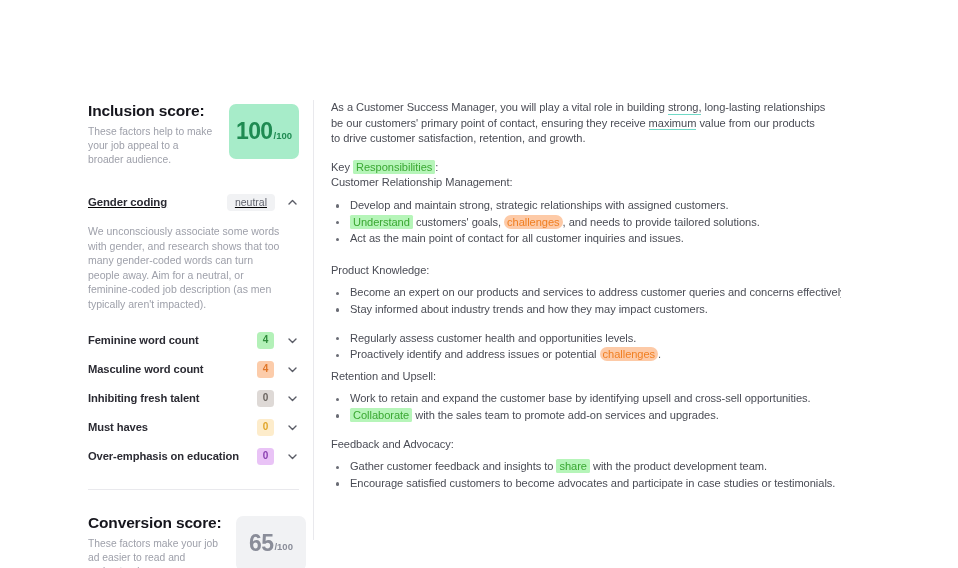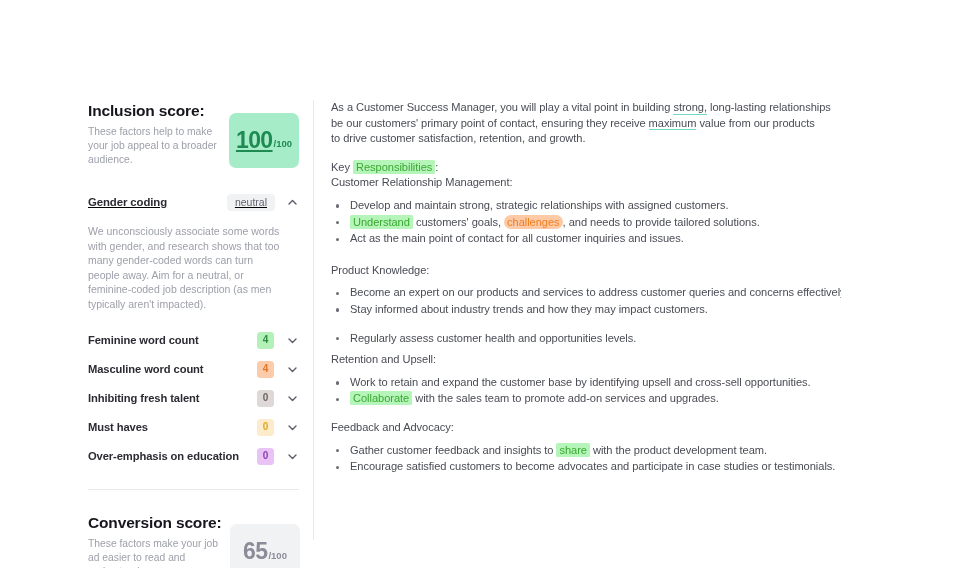--- a/index.html
+++ b/index.html
@@ -26,23 +26,23 @@
     left: 88px;
     top: 100px;
     width: 226px;
     height: 440px;
     border-right: 1px solid #e9e9ed;
     padding-right: 14px;
   }
 
   .score-block {
     display: flex;
-    align-items: flex-end;
+    align-items: flex-start;
     justify-content: space-between;
-    gap: 10px;
+    gap: 16px;
   }
   .score-texts { width: 132px; padding-top: 2px; }
   .score-title {
     font-size: 15.5px;
     font-weight: 700;
     color: #16161d;
     letter-spacing: -0.15px;
     margin: 0 0 5px 0;
     white-space: nowrap;
   }
@@ -63,21 +63,21 @@
     margin-top: 4px;
   }
   .score-badge.green { background: #a7ecc9; }
   .score-badge.grey  { background: #f1f2f4; }
   .score-num {
     font-size: 23px;
     font-weight: 700;
     letter-spacing: -0.6px;
     line-height: 1;
   }
-  .score-badge.green .score-num { color: #1f8b52; text-decoration: underline; }
+  .score-badge.green .score-num { color: #1f8b52; }
   .score-badge.grey  .score-num { color: #8a8d99; }
   .score-den {
     font-size: 9.5px;
     font-weight: 700;
     line-height: 1;
     position: relative;
     top: 4px;
     margin-left: 1px;
   }
   .score-badge.green .score-den { color: #1f8b52; }
@@ -323,21 +323,21 @@
         <span class="score-num">65</span>
           <span class="score-den">/100</span>
       </div>
     </section>
 
   </aside>
 
   <main id="doc">
 
     <div class="blk">
-      <p><span>As a Customer Success Manager, you will play a vital point in building </span><span class="u-teal">strong,</span><span> long-lasting relationships </span></p>
+      <p><span>As a Customer Success Manager, you will play a vital role in building </span><span class="u-teal">strong,</span><span> long-lasting relationships </span></p>
       <p><span>be our customers' primary point of contact, ensuring they receive </span><span class="u-teal">maximum</span><span> value from our products </span></p>
       <p>to drive customer satisfaction, retention, and growth.</p>
     </div>
 
     <p class="heading"><span>Key </span><mark class="hl-green">Responsibilities</mark><span>:</span></p>
 
     <div>
       <p class="heading">Customer Relationship Management:</p>
       <ul class="bul">
         <li><span>Develop and maintain strong, strategic relationships with assigned customers.</span></li>
@@ -350,20 +350,21 @@
       <p class="heading">Product Knowledge:</p>
       <ul class="bul">
         <li><span>Become an expert on our products and services to address customer queries and concerns effectively.</span></li>
         <li><span>Stay informed about industry trends and how they may impact customers.</span></li>
       </ul>
     </div>
 
     <div style="margin-top:13px">
       <ul class="bul">
         <li><span>Regularly assess customer health and opportunities levels.</span></li>
+        <li><span>Proactively identify and address issues or potential </span><mark class="hl-orange">challenges</mark><span>.</span></li>
       </ul>
     </div>
 
     <div style="margin-top:6px">
       <p class="heading">Retention and Upsell:</p>
       <ul class="bul">
         <li><span>Work to retain and expand the customer base by identifying upsell and cross-sell opportunities.</span></li>
         <li><mark class="hl-green">Collaborate</mark><span> with the sales team to promote add-on services and upgrades.</span></li>
       </ul>
     </div>

